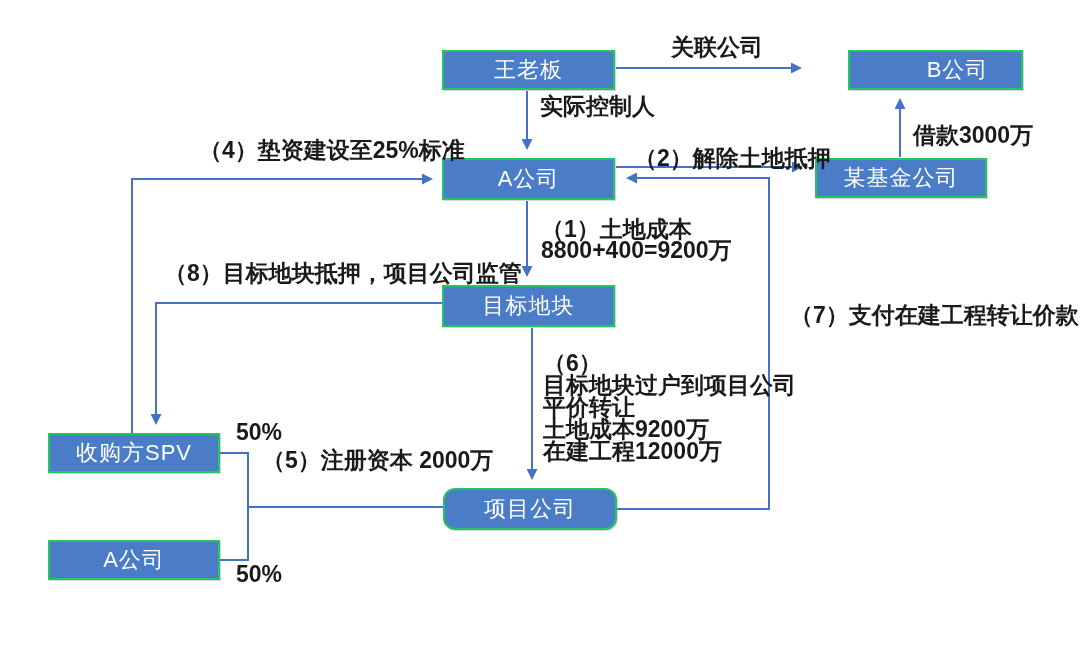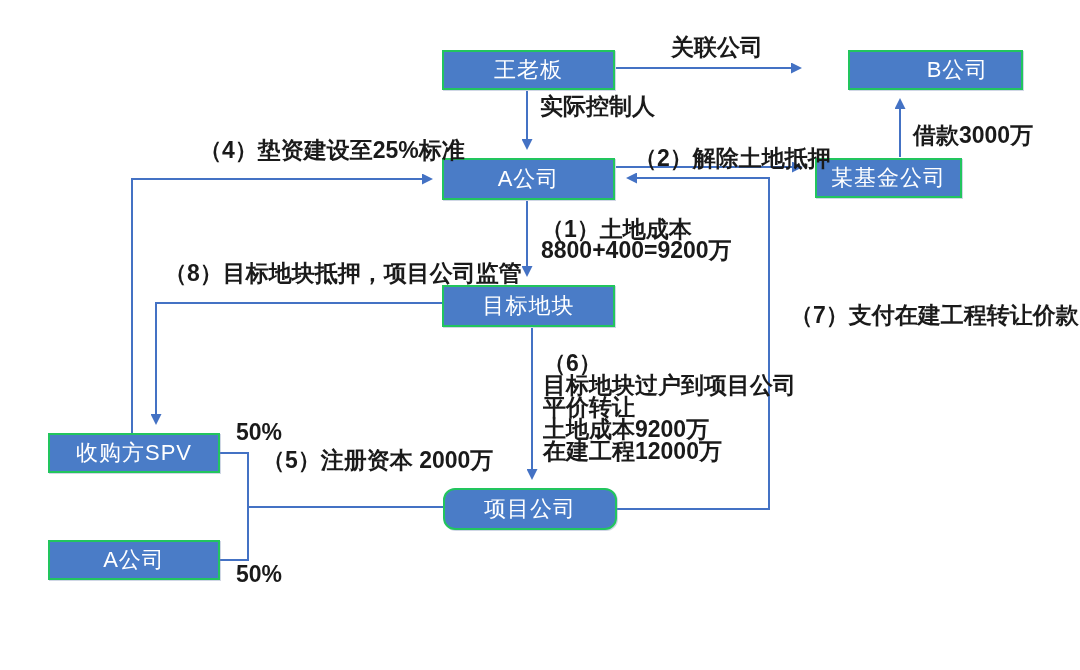--- a/index.html
+++ b/index.html
@@ -57,21 +57,21 @@
       <path d="M248,507 L443,507"></path>
     </g>
   </svg>
 
   <div class="node" style="left:442px;top:50px;width:173px;height:40px;">王老板</div>
 
   <div class="node" style="left:848px;top:50px;width:175px;height:40px;padding-left:44px;">B公司</div>
 
   <div class="node" style="left:442px;top:158px;width:173px;height:42px;">A公司</div>
 
-  <div class="node" style="left:815px;top:158px;width:147px;height:40px;">某基金公司</div>
+  <div class="node" style="left:815px;top:158px;width:172px;height:40px;">某基金公司</div>
 
   <div class="node" style="left:48px;top:433px;width:172px;height:40px;">收购方SPV</div>
 
   <div class="node" style="left:442px;top:285px;width:173px;height:42px;">目标地块</div>
 
   <div class="node" style="left:443px;top:488px;width:174px;height:42px;border-radius:12px;">项目公司</div>
 
   <div class="node" style="left:48px;top:540px;width:172px;height:40px;">A公司</div>
 
   <div class="lbl" style="left:671px;top:37px;">关联公司</div>

